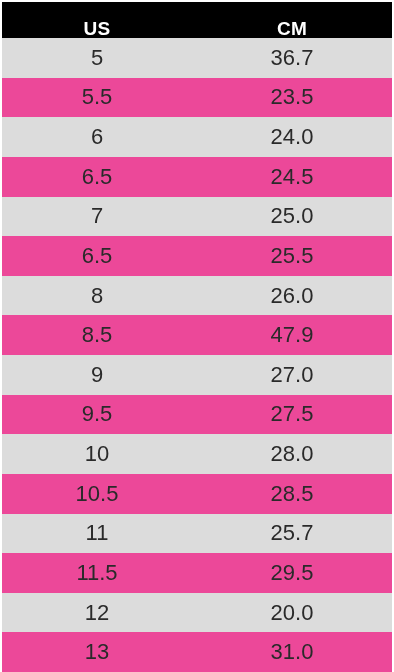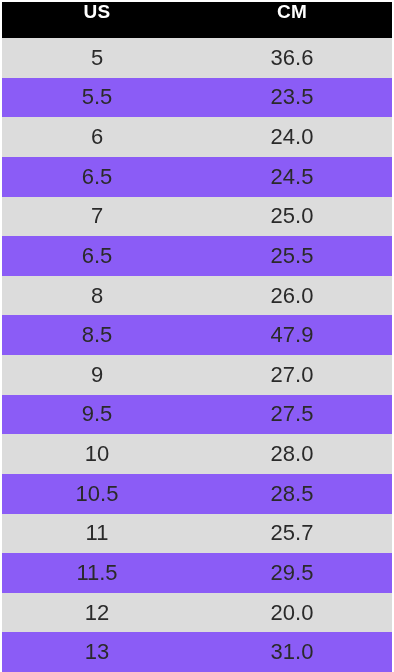--- a/index.html
+++ b/index.html
@@ -24,21 +24,21 @@
     background: #ffffff;
     box-sizing: border-box;
     padding-top: 2px;
   }
 
   
   .table-header {
     flex: 0 0 36px;
     background: #000000;
     display: flex;
-    align-items: flex-start;
+    align-items: flex-end;
     margin: 0 2px;
   }
   .table-header .cell {
     font-size: 19px;
     font-weight: bold;
     color: #ffffff;
     text-align: center;
     letter-spacing: 0.2px;
     line-height: 1;
   }
@@ -47,21 +47,21 @@
   .table-body {
     flex: 1 1 auto;
     display: flex;
     flex-direction: column;
   }
   .table-row {
     flex: 1 1 0;
     display: flex;
     align-items: center;
     margin: 0 2px;
-    background: #8b5cf6;
+    background: #ec4899;
   }
   .table-row.shaded {
     background: #dcdcdc;
   }
   .table-row .cell {
     font-size: 22px;
     font-weight: 300;
     color: #2a2a2a;
     text-align: center;
     line-height: 1;
@@ -82,21 +82,21 @@
 <div class="size-table">
 
   <div class="table-header">
     <div class="cell col-us">US</div>
     <div class="cell col-cm">CM</div>
   </div>
 
   <div class="table-body">
       <div class="table-row shaded">
         <div class="cell col-us">5</div>
-        <div class="cell col-cm">36.6</div>
+        <div class="cell col-cm">36.7</div>
       </div>
       <div class="table-row">
         <div class="cell col-us">5.5</div>
         <div class="cell col-cm">23.5</div>
       </div>
       <div class="table-row shaded">
         <div class="cell col-us">6</div>
         <div class="cell col-cm">24.0</div>
       </div>
       <div class="table-row">

